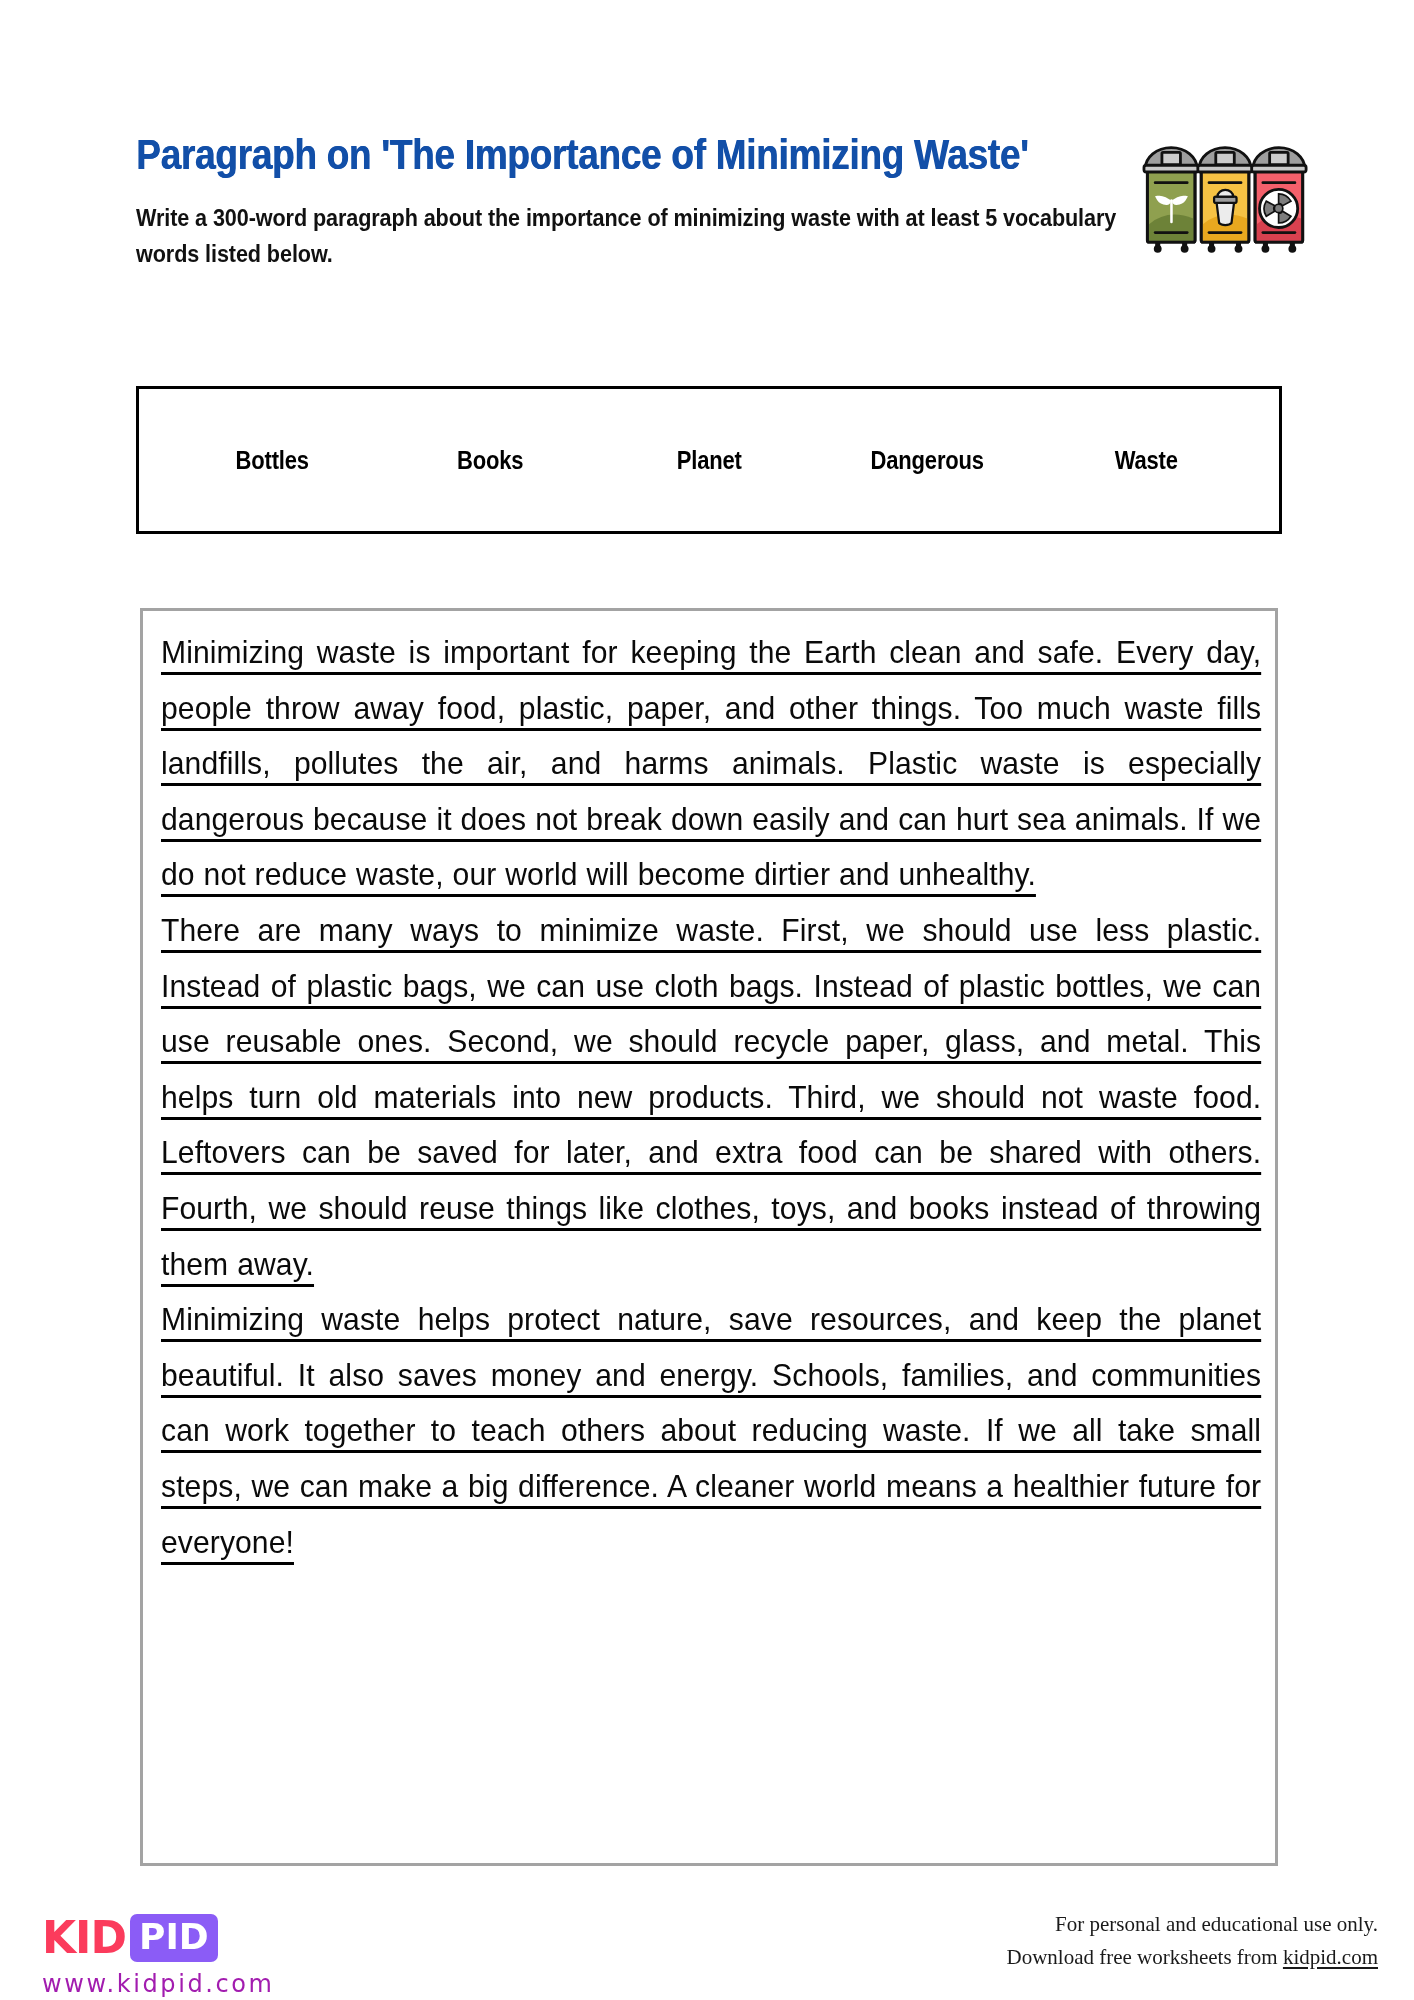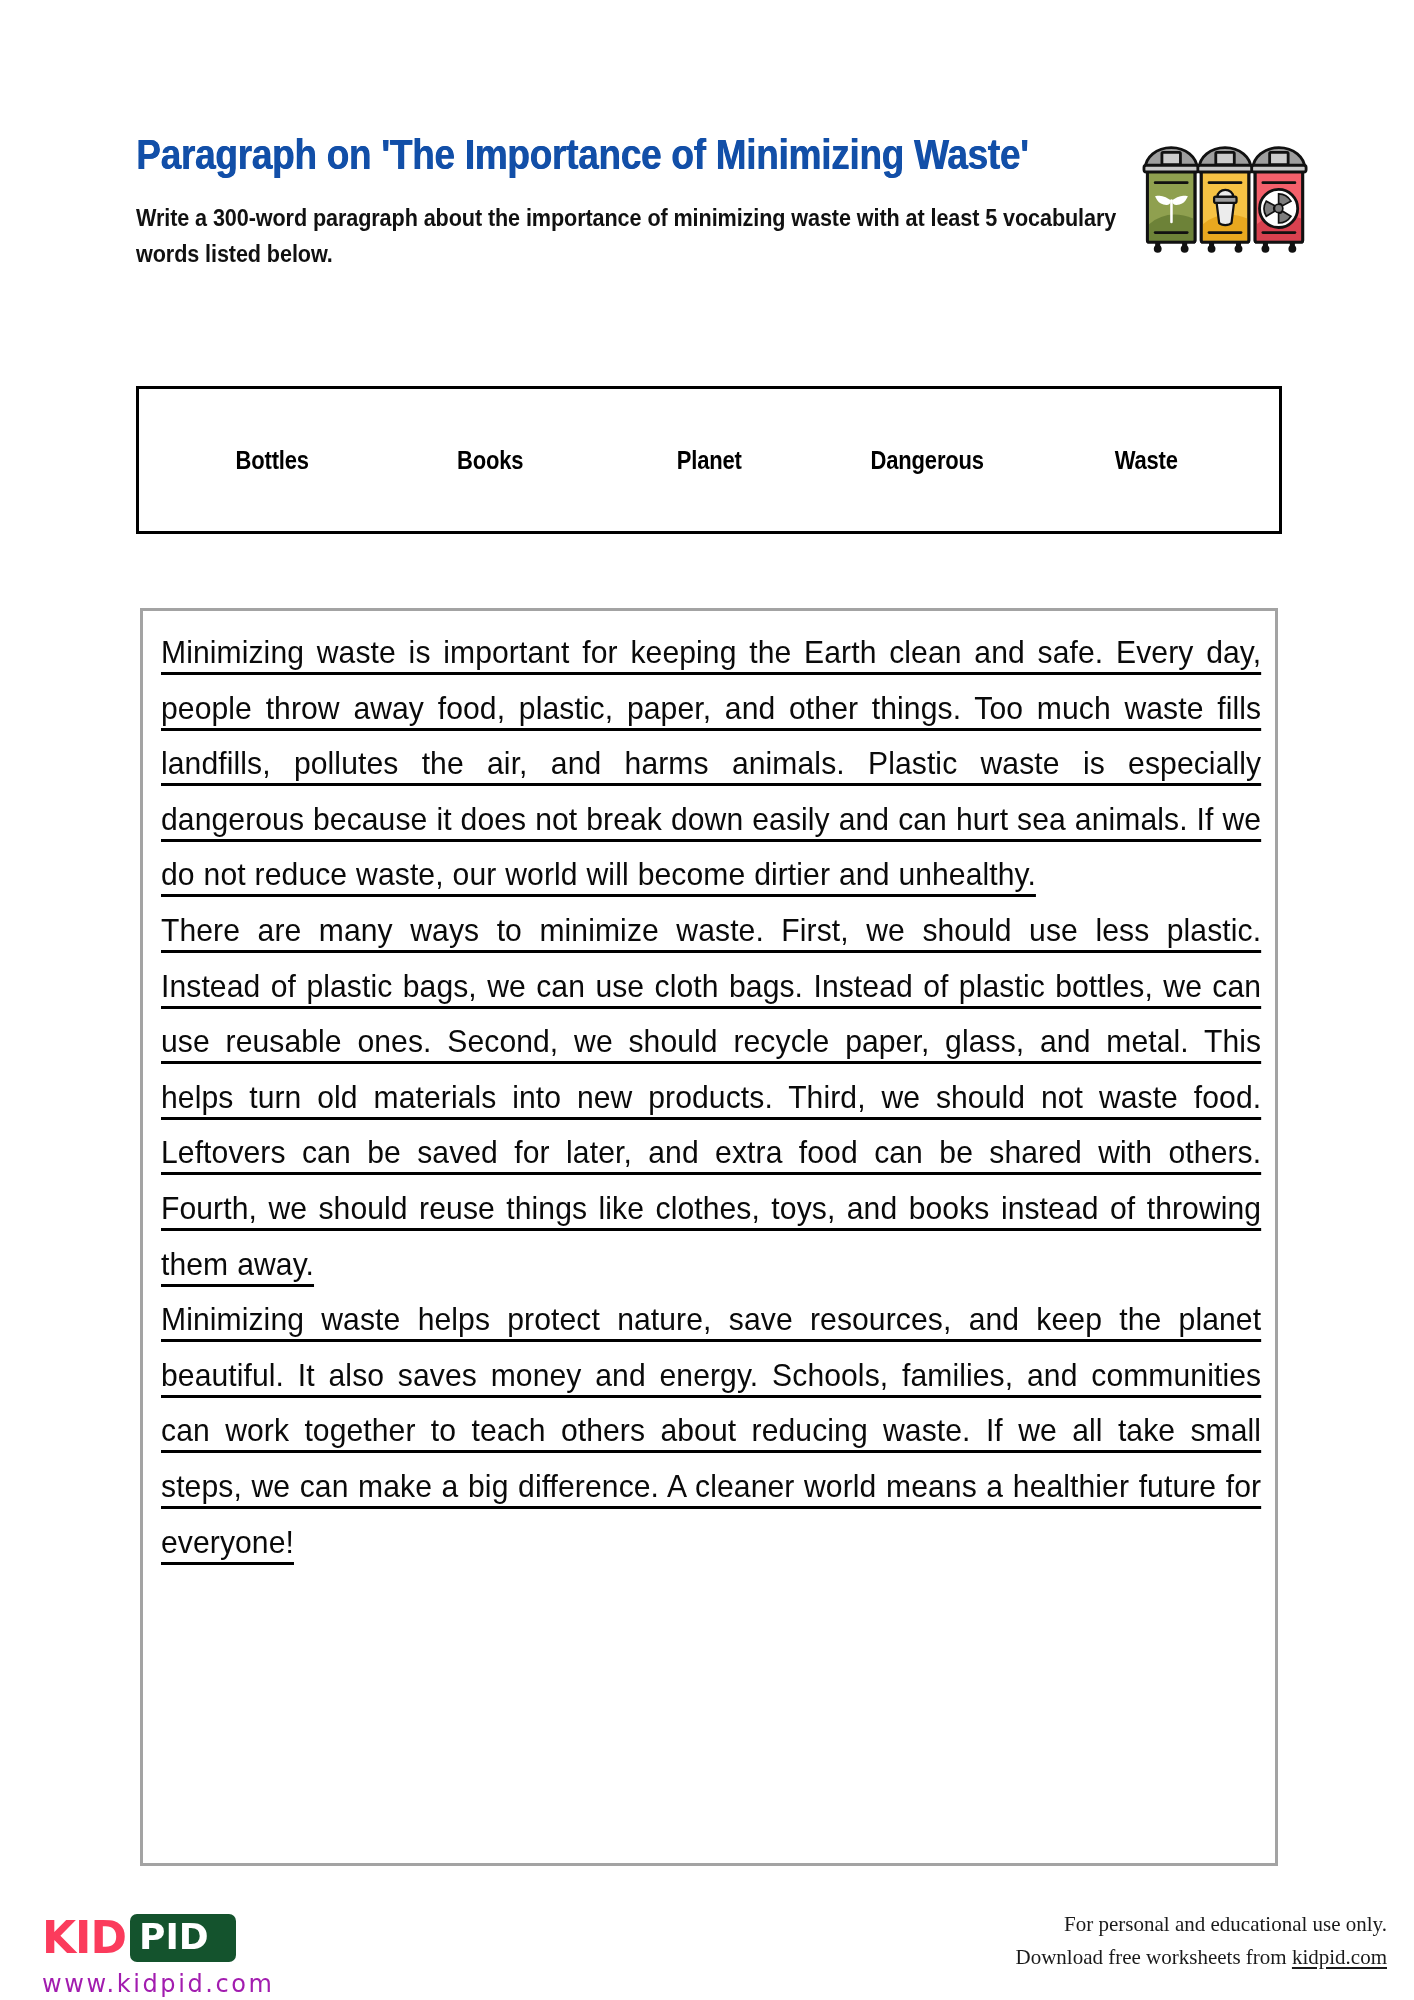--- a/index.html
+++ b/index.html
@@ -157,42 +157,42 @@
     font-weight: 700;
     font-size: 44px;
     color: #fb3b5c;
     letter-spacing: -1px;
     line-height: 1;
     position: relative;
   }
 
   .logo-pid {
     margin-left: 4px;
-    background: #14532d;
+    background: #8b5cf6;
     color: #ffffff;
     font-family: "DejaVu Sans", sans-serif;
     font-weight: 700;
     font-size: 36px;
     letter-spacing: 0px;
     line-height: 1;
-    padding: 5px 27px 7px 9px;
+    padding: 5px 9px 7px 9px;
     border-radius: 7px;
   }
 
   .logo-url {
     margin-top: 8px;
     font-family: "DejaVu Sans", sans-serif;
     font-size: 24px;
     color: #a21caf;
     letter-spacing: 2.6px;
   }
 
   .footer-right {
     position: absolute;
-    right: 27px;
+    right: 36px;
     top: 1908px;
     text-align: right;
     font-family: "Liberation Serif", serif;
     font-size: 21px;
     line-height: 1.55;
     color: #1a1a1a;
   }
 
   .footer-right .link {
     text-decoration: underline;

